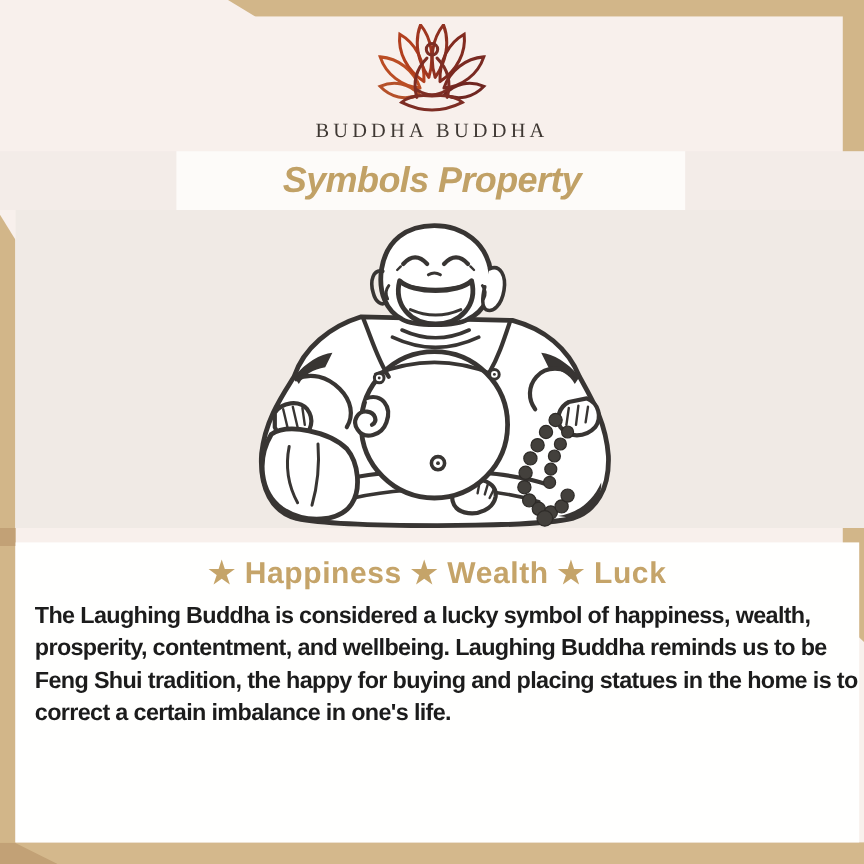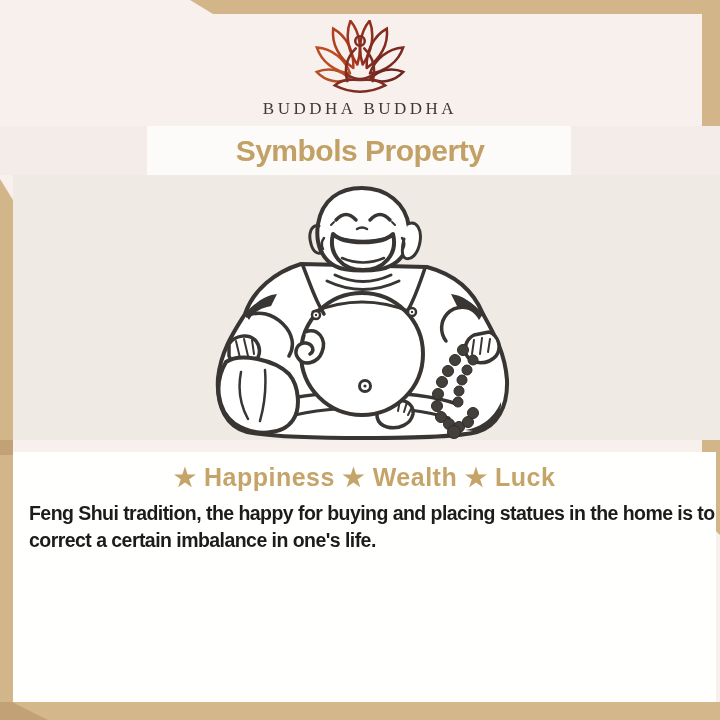--- a/index.html
+++ b/index.html
@@ -22,21 +22,21 @@
     clip-path:polygon(0 0,12px 0,48px 18px,0 18px);}
   
   .logo-wrap{left:285px;top:20px;width:150px;height:78px;}
   .brand-name{left:0;top:99px;width:720px;text-align:center;
     font-family:"Liberation Serif",serif;font-size:17px;letter-spacing:3.5px;
     color:#3f3833;}
   .title-row{left:0;top:126px;width:720px;height:49px;background:#f3ece8;}
   .title-white{left:147px;top:126px;width:424px;height:49px;background:#fdfbf9;}
   .title-text{left:0;top:126px;width:720px;height:49px;line-height:49px;
     text-align:center;font-size:30px;font-weight:bold;letter-spacing:-0.5px;
-    color:#c1a166;}
+    color:#c1a166;font-style:italic;}
   
   .main-panel{left:13px;top:175px;width:707px;height:265px;background:#f0eae5;}
   .buddha{left:205px;top:182px;width:315px;height:258px;z-index:1;}
   .figure-label{left:13px;top:404px;width:212px;height:37px;background:#ccae7f;
     clip-path:polygon(0 0,192px 0,212px 37px,0 37px);z-index:2;
     line-height:37px;padding-left:20px;box-sizing:border-box;
     font-size:21px;font-weight:bold;color:#ffffff;letter-spacing:-0.2px;}
   
   .white-panel{left:13px;top:452px;width:703px;height:250px;background:#fffffe;}
   .benefits-line{left:13px;top:463px;width:703px;text-align:center;
@@ -183,17 +183,19 @@
         <circle cx="254" cy="209" r="5"></circle>
           <circle cx="253" cy="220" r="5"></circle>
         <circle cx="249" cy="250" r="6.5"></circle>
       </g>
     </svg>
   </div>
 
   <div class="abs white-panel"></div>
   <div class="abs benefits-line">★ Happiness ★ Wealth ★ Luck</div>
   <div class="abs description">
+    <div class="line">The Laughing Buddha is considered a lucky symbol of happiness, wealth,</div>
+    <div class="line">prosperity, contentment, and wellbeing. Laughing Buddha reminds us to be</div>
     <div class="line">Feng Shui tradition, the happy for buying and placing statues in the home is to</div>
     <div class="line">correct a certain imbalance in one's life.</div>
   </div>
 
 </div>
 
 </body></html>

